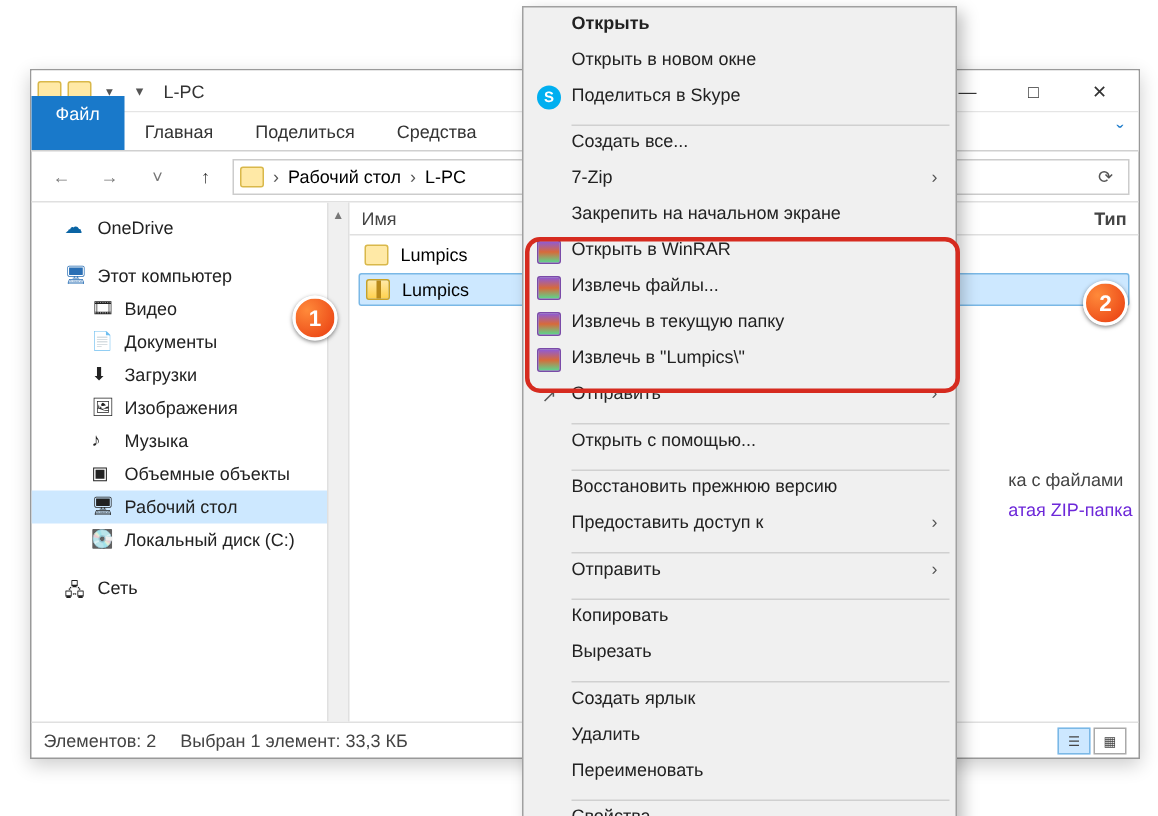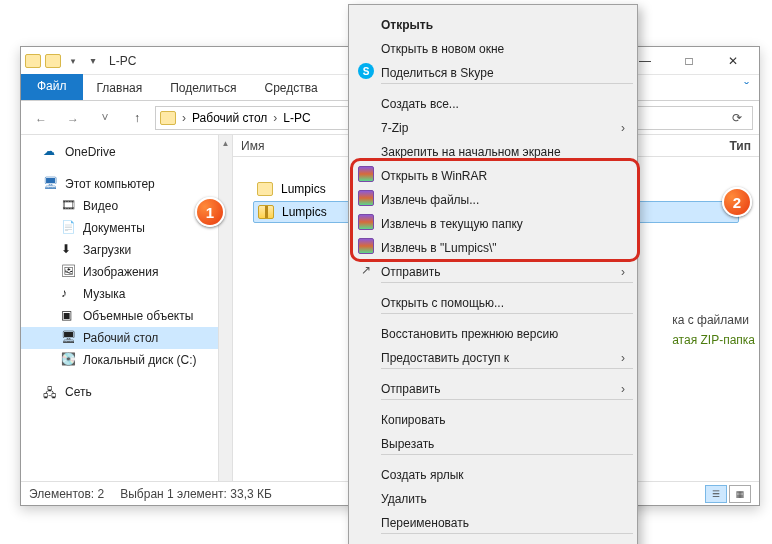--- a/index.html
+++ b/index.html
@@ -12,61 +12,61 @@
   .titlebar { height: 28px; display: flex; align-items: center; padding: 0 4px; background: #fff; border-bottom: 1px solid #e5e5e5; }
   .tb-icons { display: flex; gap: 4px; align-items: center; }
   .mini-icon { width: 16px; height: 16px; display: inline-flex; align-items: center; justify-content: center; font-size: 10px; }
   .folder-ico { width:16px; height:14px; background:#ffe9a6; border:1px solid #d9b84a; border-radius:2px; }
   .down-arrow::after { content:"▾"; font-size:9px; color:#555; }
   .titlebar .title { margin-left:8px; color:#333; }
   .win-btns { margin-left:auto; display:flex; }
   .win-btn { width:44px; height:28px; display:flex; align-items:center; justify-content:center; color:#333; }
 
   .tabs { height: 26px; background:#fff; display:flex; align-items:flex-end; border-bottom:1px solid #d0d0d0; }
-  .tab-file { background:#1979ca; color:#fff; padding:5px 16px; height:26px; }
+  .tab-file { background:#1979ca; color:#fff; padding:5px 16px; height:36px; }
   .tab { padding:5px 14px; color:#333; }
   .tab-help { margin-left:auto; padding:4px 10px; color:#1979ca; font-size:14px;}
 
   .addrbar { height:34px; display:flex; align-items:center; padding:4px 6px; gap:4px; border-bottom:1px solid #e0e0e0;}
   .nav-btn { width:28px;height:24px;display:flex;align-items:center;justify-content:center;color:#777;border-radius:2px;}
   .nav-btn.enabled{color:#333;}
   .crumb-box { flex:1; height:24px; border:1px solid #ccc; display:flex; align-items:center; padding:0 4px; gap:2px;}
   .crumb-sep::after{content:"›"; color:#555; padding:0 4px;}
 
   .body { display:flex; height: calc(100% - 28px - 26px - 34px - 24px); }
   .nav { width: 212px; border-right:1px solid #e0e0e0; padding:6px 0; overflow:hidden;}
   .nav-item { display:flex; align-items:center; gap:6px; padding:3px 6px 3px 22px; color:#222; white-space:nowrap;}
   .nav-item.lvl2{padding-left:40px;}
   .nav-item.sel{background:#cde8ff;}
   .nav-icon{width:16px;height:16px;display:inline-block;}
 
   .main { flex:1; position:relative; }
   .col-headers { display:flex; border-bottom:1px solid #e0e0e0; height:22px; align-items:center; padding-left:8px; color:#444;}
   .col-name{width:260px;}
   .col-type{flex:1;font-weight:bold;}
-  .file-list{padding:2px 14px;margin-top:19px;}
+  .file-list{padding:2px 0;}
   .file-row{display:flex;align-items:center;height:22px;padding-left:10px;gap:8px;}
   .file-row.sel{background:#cde8ff;border:1px solid #7ab8e6;margin:1px 6px;border-radius:2px;padding-left:4px;}
   .file-ico{width:16px;height:14px;}
   .zip-ico{background:linear-gradient(#ffe9a6,#ffd24d);border:1px solid #c9a227;border-radius:2px;position:relative;}
   .zip-ico::after{content:"";position:absolute;left:6px;top:0;width:3px;height:100%;background:#b88a1a;}
   .main .file-row span.name{width:240px;}
 
   .status { position:absolute; bottom:0; left:0; right:0; height:24px; border-top:1px solid #e0e0e0; display:flex; align-items:center; padding:0 8px; gap:16px; color:#444;}
   .view-toggles{margin-left:auto;display:flex;gap:2px;}
   .vt{width:22px;height:18px;border:1px solid #aaa;display:flex;align-items:center;justify-content:center;font-size:9px;}
   .vt.active{background:#cde8ff;border-color:#7ab8e6;}
 
   
   .ctx {
     position:absolute; top:4px; left:348px; width:290px;
     background:#f0f0f0; border:1px solid #a0a0a0; box-shadow:4px 4px 10px rgba(0,0,0,.25);
     padding:3px 2px;
   }
-  .ctx-item{display:flex;align-items:flex-end;height:24px;padding:0 8px 0 30px;position:relative;color:#222;white-space:nowrap;}
+  .ctx-item{display:flex;align-items:flex-start;height:24px;padding:0 8px 0 30px;position:relative;color:#222;white-space:nowrap;}
   .ctx-item .ci-ico{position:absolute;left:6px;width:18px;height:18px;display:flex;align-items:center;justify-content:center;}
   .ctx-item.bold{font-weight:bold;}
   .ctx-sep{height:1px;background:#d0d0d0;margin:3px 2px 3px 30px;}
   .ctx-arrow::after{content:"›";position:absolute;right:10px;color:#555;}
   .winrar-ico{width:16px;height:16px;background:linear-gradient(#8e5bd6,#d86a3a,#5bd68e);border:1px solid #7a4aa8;border-radius:2px;}
   .skype-ico{width:16px;height:16px;background:#00aff0;border-radius:50%;color:#fff;font-size:10px;display:flex;align-items:center;justify-content:center;font-weight:bold;}
   .share-ico::before{content:"↗";color:#555;}
 
   
   .hl-box{position:absolute;border:3px solid #d62b1f;border-radius:10px;pointer-events:none;}
@@ -192,21 +192,21 @@
           <span class="name">Lumpics</span>
         </div>
         <div class="file-row sel">
           <span class="file-ico zip-ico"></span>
           <span class="name">Lumpics</span>
         </div>
       </div>
 
       <div class="right-labels">
         <div>ка с файлами</div>
-        <div style="color:#4d7c0f">атая ZIP-папка</div>
+        <div style="color:#6d28d9">атая ZIP-папка</div>
       </div>
     </div>
   </div>
 
   <div class="status">
     <span>Элементов: 2</span>
     <span>Выбран 1 элемент: 33,3 КБ</span>
     <div class="view-toggles">
       <div class="vt active">☰</div>
       <div class="vt">▦</div>

